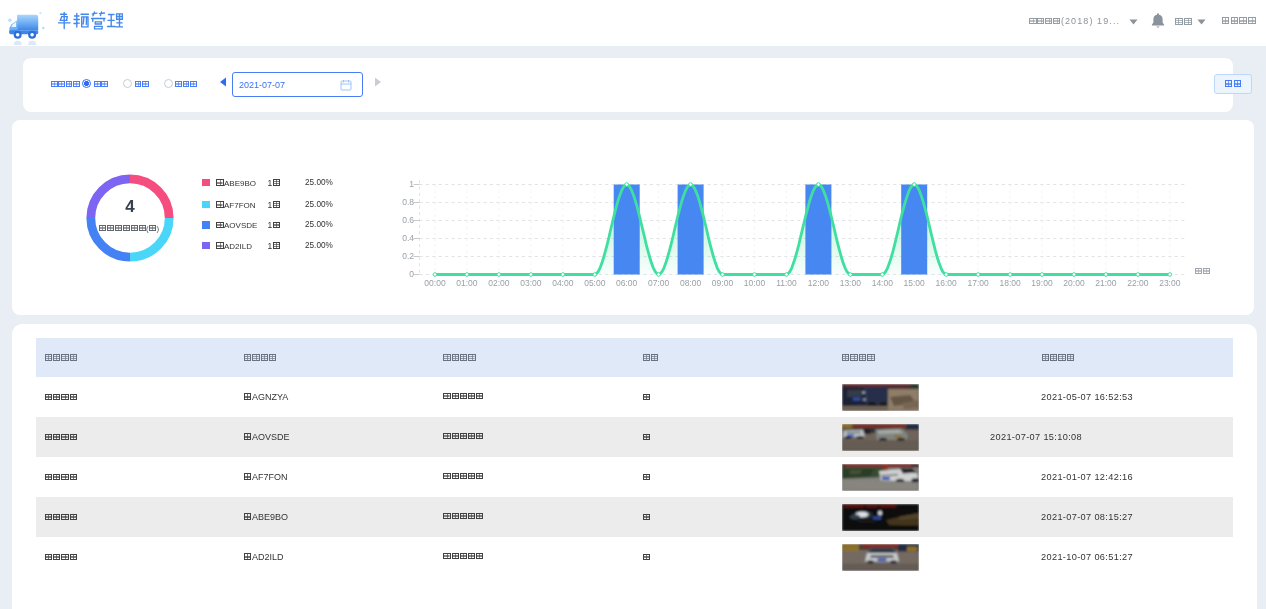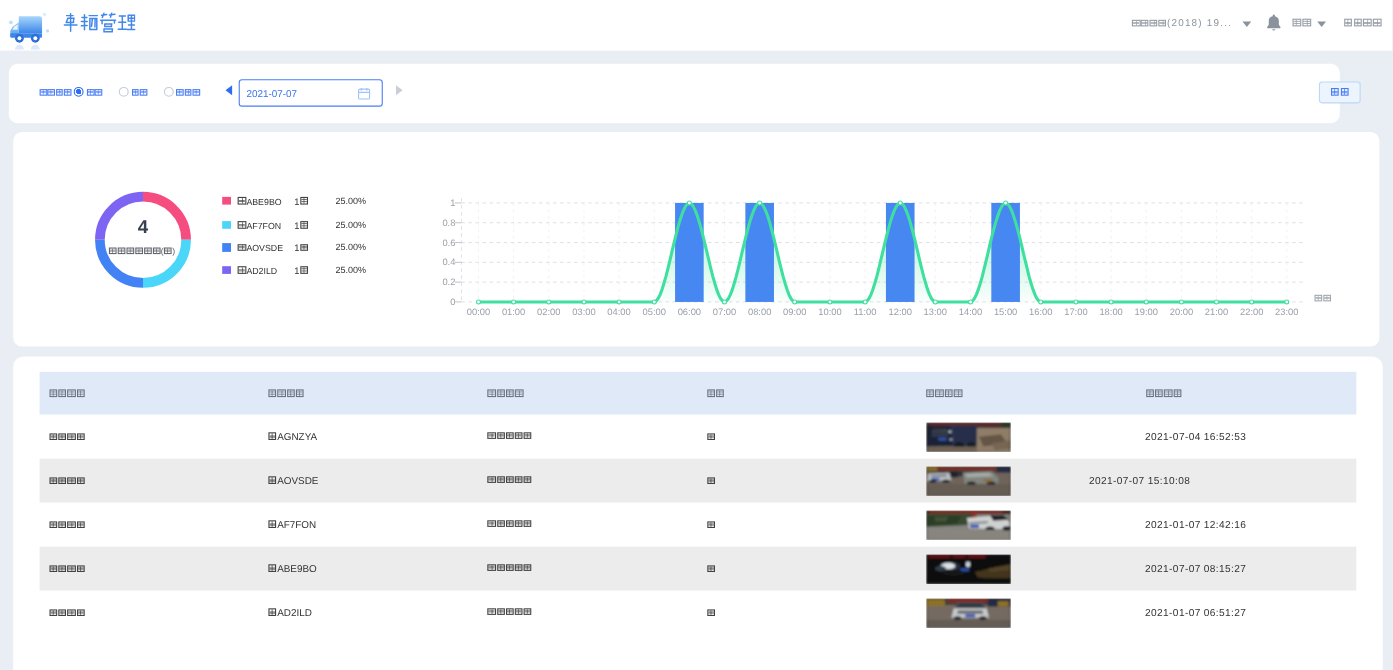--- a/index.html
+++ b/index.html
@@ -5,21 +5,21 @@
 font-family:"Liberation Sans",sans-serif;position:relative}
 .abs{position:absolute}
 .z{display:inline-block;box-sizing:border-box;width:.88em;height:.8em;margin:0 .06em;
 border:.08em solid currentColor;vertical-align:-.04em;opacity:.92;
 background:
  linear-gradient(currentColor 0 0) 50% 32%/100% .08em no-repeat,
  linear-gradient(currentColor 0 0) 50% 68%/100% .08em no-repeat,
  linear-gradient(currentColor 0 0) 50% 0/.08em 100% no-repeat}
 .hdr{left:0;top:0;width:1266px;height:46px;background:#fff}
 .card{background:#fff;border-radius:8px;position:absolute}
-.c1{left:8px;top:58px;width:1210px;height:54px}
+.c1{left:23px;top:58px;width:1210px;height:54px}
 .c2{left:12px;top:120px;width:1242px;height:195px}
 .c3{left:12px;top:324px;width:1245px;height:285px;border-radius:10px 10px 0 0}
 .bluetxt{color:#3a72f3;font-size:9px}
 .radio{display:inline-block;width:9px;height:9px;border-radius:50%;vertical-align:-1.5px}
 .rsel{border:1.6px solid #2f6cf5;background:radial-gradient(circle,#2f6cf5 0 2.4px,#fff 2.4px)}
 .run{border:1px solid #c6cdd6;background:#fff}
 .dinput{position:absolute;left:209px;top:14px;width:131px;height:25px;border:1px solid #4a7df5;
 border-radius:3px;background:#fff}
 .btn{position:absolute;left:1191px;top:16px;width:38px;height:20px;background:#ecf4fe;
 border:1px solid #bcd8f8;border-radius:3px;text-align:center;line-height:19px;color:#3a72f3;font-size:9px}
@@ -272,21 +272,21 @@
 <ellipse cx="41" cy="21" rx="4" ry="3" fill="#191b20"></ellipse>
 <path d="M46,6 L77,6 L77,27 L46,27 z" fill="#97846e"></path>
 <path d="M48,13 L68,11 L74,19 L52,22 z" fill="#6b5a48"></path>
 <path d="M60,19 L77,16 L77,24 L62,25 z" fill="#7d6c58"></path>
 <rect x="0" y="22" width="46" height="5" fill="#756858"></rect>
 <rect width="77" height="27" fill="#140f0a" opacity="0.06"></rect>
 <rect x="0.5" y="0.5" width="76" height="26" fill="none" stroke="#1c1c1c" stroke-width="1" opacity="0.6"></rect>
       </g>
     </svg>
   </div>
-<div class="cell" style="left:1041px;top:377px;font-size:9.2px;letter-spacing:0.35px">2021-07-04 16:52:53</div>
+<div class="cell" style="left:1041px;top:377px;font-size:9.2px;letter-spacing:0.35px">2021-05-07 16:52:53</div>
 <div class="abs" style="left:36px;top:417px;width:1196.5px;height:40px;background:#ececec"></div>
 <div class="cell" style="left:44px;top:417px;font-size:8.4px"><i class="z"></i><i class="z"></i><i class="z"></i><i class="z"></i></div>
 <div class="cell" style="left:243px;top:417px"><i class="z"></i>AOVSDE</div>
 <div class="cell" style="left:443px;top:417px;font-size:8.2px"><i class="z"></i><i class="z"></i><i class="z"></i><i class="z"></i><i class="z"></i></div>
 <div class="cell" style="left:642px;top:417px;font-size:8.4px"><i class="z"></i></div>
 <div class="abs" style="left:842px;top:423.5px">
     <svg width="77" height="27" viewBox="0 0 77 27" style="display:block">
       <defs>
         <filter id="bt2" x="-5%" y="-12%" width="110%" height="124%">
           <feGaussianBlur stdDeviation="0.9"></feGaussianBlur>
@@ -409,12 +409,12 @@
 <path d="M29,11 L51,11 L52,14 L28,14 z" fill="#6e7176"></path>
 <rect x="35.5" y="14.5" width="9" height="2.6" fill="#3558c0"></rect>
 <ellipse cx="28.5" cy="18" rx="3.4" ry="1.7" fill="#24272c"></ellipse>
         <ellipse cx="51.5" cy="18" rx="3.4" ry="1.7" fill="#24272c"></ellipse>
 <rect x="0" y="19.5" width="77" height="7.5" fill="#6b6159"></rect>
 <rect width="77" height="27" fill="#140f0a" opacity="0.06"></rect>
 <rect x="0.5" y="0.5" width="76" height="26" fill="none" stroke="#1c1c1c" stroke-width="1" opacity="0.55"></rect>
       </g>
     </svg>
   </div>
-<div class="cell" style="left:1041px;top:537px;font-size:9.2px;letter-spacing:0.35px">2021-01-07 06:51:27</div>
+<div class="cell" style="left:1041px;top:537px;font-size:9.2px;letter-spacing:0.35px">2021-10-07 06:51:27</div>
 </body></html>

